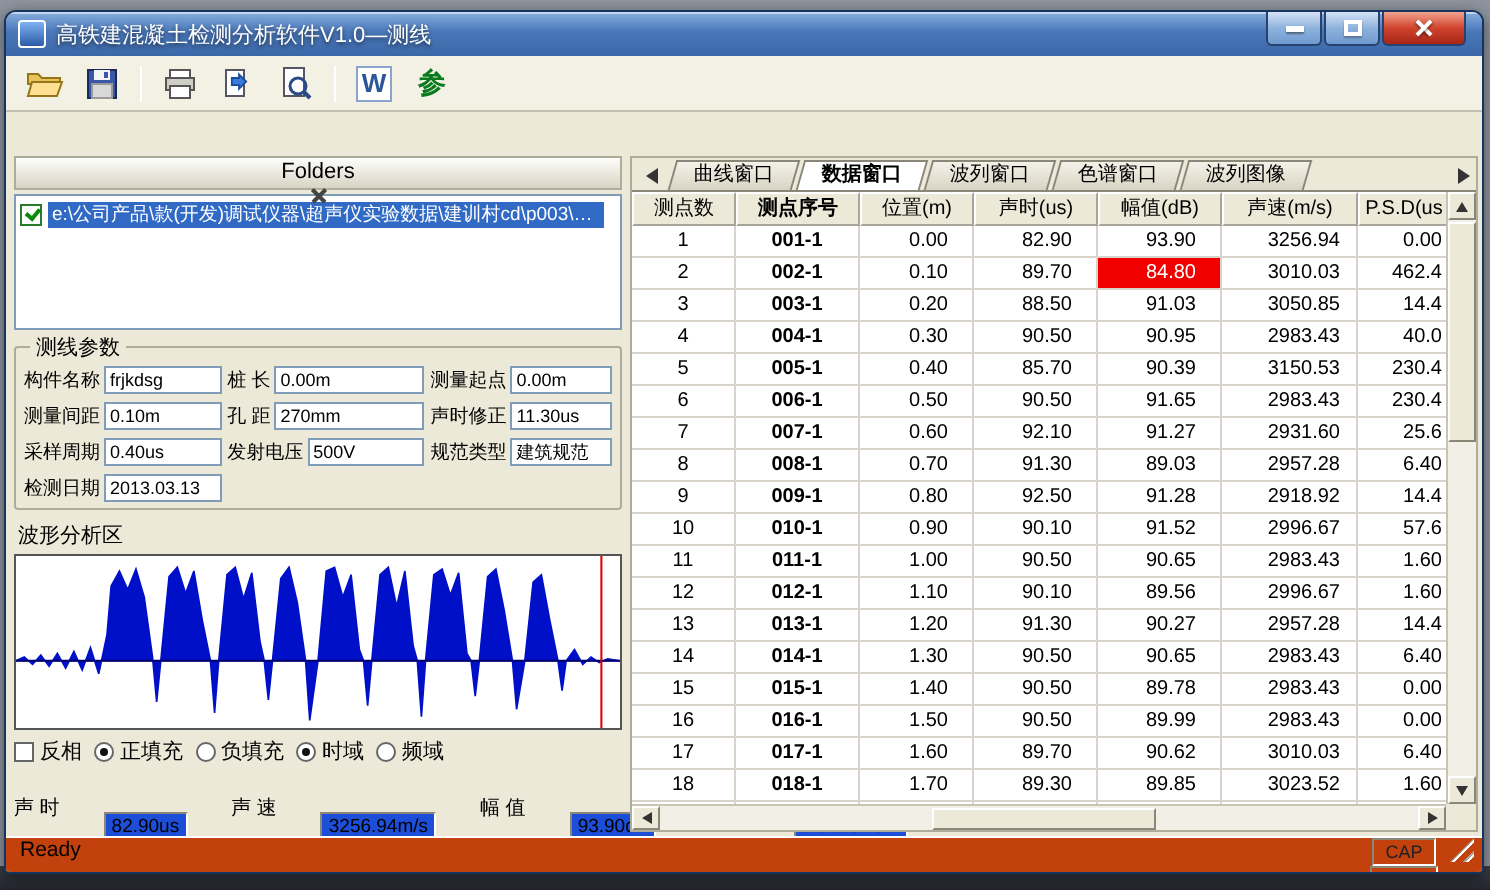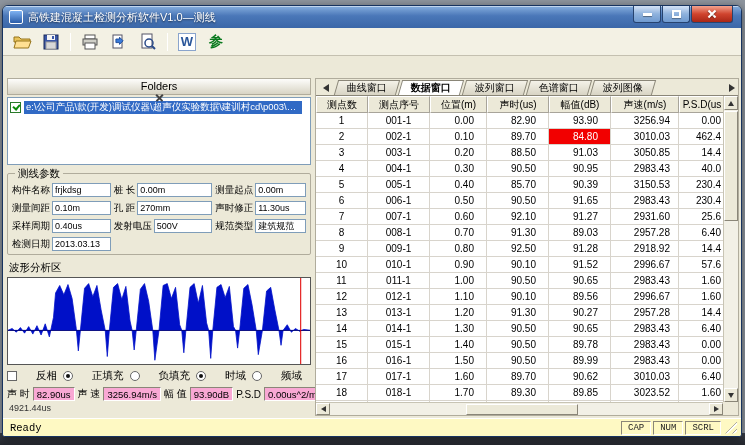--- a/index.html
+++ b/index.html
@@ -61,46 +61,46 @@
   .pvalue { flex:1; min-width:0; background:#fff; border:1px solid #7f9db9; height:14px; line-height:12px; font-size:9px; padding:0 2px; white-space:nowrap; overflow:hidden; }
 
   .wave-title { font-size:10.5px; margin:6px 0 2px 2px; }
   .wave-box { height:88px; background:#fff; border:1px solid #555; position:relative; overflow:hidden; }
   .wave-box svg { position:absolute; inset:0; width:100%; height:100%; }
 
   .wave-controls { display:flex; align-items:center; gap:6px; margin-top:4px; font-size:10.5px; white-space:nowrap; }
   .cbox { width:10px; height:10px; border:1px solid #666; background:#fff; flex:none; }
   .radio { width:10px; height:10px; border:1px solid #666; border-radius:50%; background:#fff; position:relative; flex:none; }
   .radio.checked::after { content:""; position:absolute; inset:2px; background:#111; border-radius:50%; }
-  .ctl { display:flex; align-items:center; gap:19px; }
-
-  .readouts { display:flex; align-items:center; gap:3px; margin-top:4px; font-size:10px; white-space:nowrap;text-align:center; }
+  .ctl { display:flex; align-items:center; gap:3px; }
+
+  .readouts { display:flex; align-items:center; gap:22px; margin-top:4px; font-size:10px; white-space:nowrap;text-align:center; }
   .rlabel { font-size:10px; }
-  .rvalue { border:1px solid; border-color:#8a8678 #fff #fff #8a8678; background:#f9a8d4; padding:0 3px; height:14px; line-height:13px; font-size:9.5px; }
+  .rvalue { border:1px solid; border-color:#8a8678 #fff #fff #8a8678; background:#1d4ed8; padding:0 3px; height:14px; line-height:13px; font-size:9.5px;margin-top:19px; }
   .axis-label { font-size:9px; color:#333; margin-top:2px; margin-left:2px; }
 
   
   .right-panel { position:absolute; left:312px; right:2px; top:3px; bottom:2px; border:1px solid #b0ac9c; background:#ece9d8; }
   .tabstrip { height:17px; display:flex; align-items:flex-end; padding-left:3px; border-bottom:1px solid #8a8678; background:#ece9d8; }
   .tab-nav { width:13px; height:13px; display:flex; align-items:center; justify-content:center; margin-bottom:1px; }
   .tri-left { width:0; height:0; border-top:4px solid transparent; border-bottom:4px solid transparent; border-right:6px solid #333; }
   .tri-right { width:0; height:0; border-top:4px solid transparent; border-bottom:4px solid transparent; border-left:6px solid #333; }
   .tabs-container { display:flex; align-items:flex-end; margin-left:4px; }
   .tab { height:15px; padding:0 10px; font-size:10px; line-height:14px; background:linear-gradient(#f4f2e8,#d8d4c4);
     border:1px solid #8a8678; border-bottom:none; transform:skewX(-16deg); margin-right:2px; }
   .tab > span { display:inline-block; transform:skewX(16deg); }
   .tab.active { background:#fff; font-weight:bold; position:relative; z-index:2; }
 
   .table-area { position:absolute; left:0; right:15px; top:17px; bottom:13px; background:#fff; overflow:hidden; }
   .trow { display:flex; height:16px; }
   .trow.thead { height:17px; }
   .tcell { flex:none; font-size:10px; line-height:15px; border-right:1px solid #d8d4cc; border-bottom:1px solid #d8d4cc; overflow:hidden; white-space:nowrap; }
   .thead .tcell { background:#ece9d8; border:1px solid; border-color:#fff #a8a49a #a8a49a #fff; text-align:center; line-height:15px; }
   .c0 { width:52px; text-align:center; }
-  .c1 { width:62px; text-align:center; }
+  .c1 { width:62px; text-align:center;font-weight:bold; }
   .c2 { width:57px; text-align:right; padding-right:12px; }
   .c3 { width:62px; text-align:right; padding-right:12px; }
   .c4 { width:62px; text-align:right; padding-right:12px; }
   .c5 { width:68px; text-align:right; padding-right:8px; }
   .c6 { width:46px; text-align:right; padding-right:3px; }
   .thead .c2,.thead .c3,.thead .c4,.thead .c5,.thead .c6 { padding-right:0; }
   .tcell.alarm { background:#f20000; color:#fff; }
 
   .vscroll { position:absolute; right:0; top:17px; bottom:13px; width:15px; background:#f2f0e6; border-left:1px solid #c8c4b4; }
   .hscroll { position:absolute; left:0; right:15px; bottom:0; height:13px; background:#f2f0e6; border-top:1px solid #c8c4b4; display:flex; align-items:center; }
@@ -110,22 +110,22 @@
   .tri-down { width:0; height:0; border-left:3px solid transparent; border-right:3px solid transparent; border-top:5px solid #333; }
   .tri-l-sm { width:0; height:0; border-top:3px solid transparent; border-bottom:3px solid transparent; border-right:5px solid #333; }
   .tri-r-sm { width:0; height:0; border-top:3px solid transparent; border-bottom:3px solid transparent; border-left:5px solid #333; }
   .vthumb { position:absolute; left:0; top:15px; width:14px; height:110px; background:#ece9d8; border:1px solid; border-color:#fff #8a8678 #8a8678 #fff; }
   .vbtn-bottom { position:absolute; bottom:0; left:0; }
   .hthumb { position:absolute; left:150px; width:112px; height:11px; background:#ece9d8; border:1px solid; border-color:#fff #8a8678 #8a8678 #fff; }
   .hbtn-right { position:absolute; right:0; }
   .scroll-corner { position:absolute; right:0; bottom:0; width:15px; height:13px; background:#ece9d8; }
 
   
-  .statusbar { position:absolute; left:0; right:0; bottom:0; height:18px; background:#fef9c3; border-top:1px solid #fff;
-    display:flex; align-items:center; padding:0 4px;font-family:Liberation Mono, monospace; }
+  .statusbar { position:absolute; left:0; right:0; bottom:0; height:18px; background:#c2410c; border-top:1px solid #fff;
+    display:flex; padding:0 4px; }
   .sb-left { flex:1; font-size:10.5px; padding-left:3px; }
   .sb-cell { border:1px solid; border-color:#8a8678 #fff #fff #8a8678; height:14px; line-height:13px; font-size:9px; padding:0 6px; margin-left:2px; color:#222; }
   .grip { width:12px; height:12px; margin-left:4px; background:
     repeating-linear-gradient(135deg, transparent 0 3px, #a8a498 3px 4px, #fff 4px 5px); clip-path:polygon(100% 0,100% 100%,0 100%); }
 </style>
 </head>
 <body>
 
 <div class="desktop-strip-bottom"></div>
 
@@ -527,21 +527,21 @@
             <span class="tri-r-sm"></span>
           </div>
       </div>
       <div class="scroll-corner"></div>
     </div>
 
   </div>
 
   <div class="statusbar">
     <div class="sb-left">Ready</div>
-    <div style="display:flex;align-items:center;" id="status-right">
+    <div style="display:flex;align-items:center;flex-direction:column;" id="status-right">
         <span class="sb-cell">CAP</span>
         <span class="sb-cell">NUM</span>
         <span class="sb-cell">SCRL</span>
       </div>
     <div class="grip"></div>
   </div>
 
 </div>
 
 </body></html>

